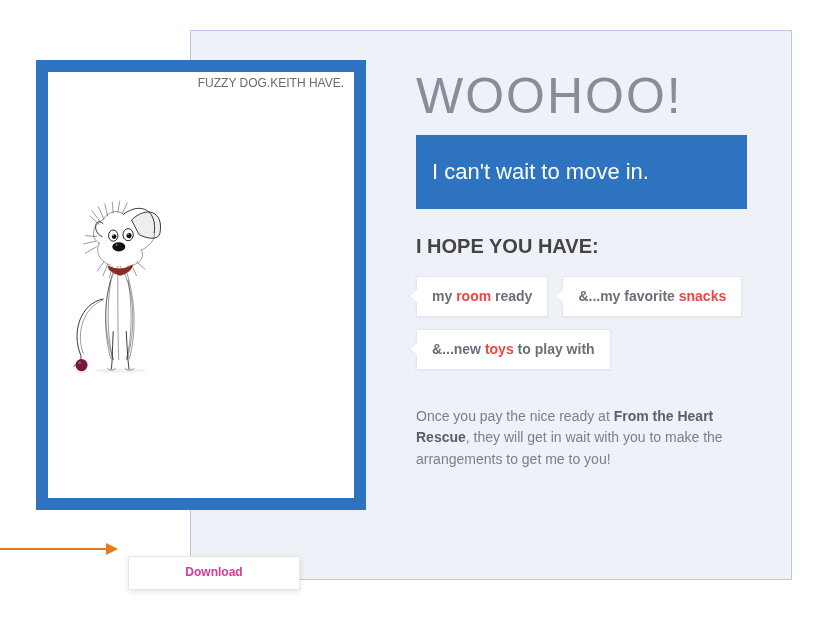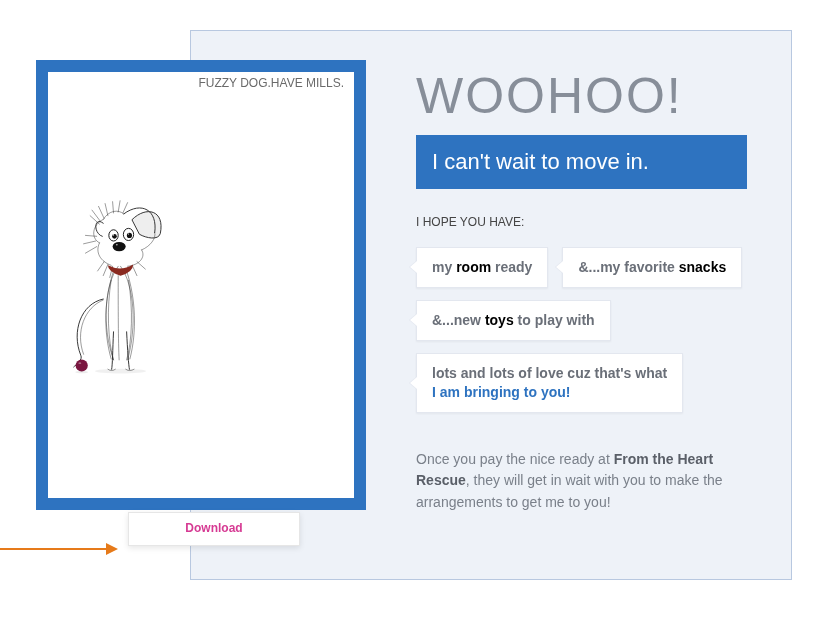--- a/index.html
+++ b/index.html
@@ -28,48 +28,48 @@
     font-weight: 300;
     letter-spacing: 2px;
     color: #878e99;
     margin: 0 0 14px 0;
     line-height: 1;
   }
   .banner {
     background: #2e73c0;
     color: #fff;
     font-size: 22px;
-    padding: 14px 16px;
+    padding: 24px 16px;
     margin-bottom: 26px;
     width: 100%;
   }
   .subhead {
-    font-size: 12px;
-    font-weight: 400;
+    font-size: 20px;
+    font-weight: 700;
     color: #444;
     margin: 0 0 18px 0;
   }
   .bubbles {
     display: flex;
     flex-wrap: wrap;
     gap: 12px 14px;
     margin-bottom: 36px;
   }
   .bubble {
     position: relative;
     background: #fff;
     border: 1px solid #e3e7ef;
     box-shadow: 0 1px 2px rgba(0,0,0,0.05);
     padding: 10px 15px;
     font-size: 14px;
     font-weight: 600;
     color: #6a6f78;
     line-height: 1.35;
   }
-  .bubble .hl { color: #000000; }
+  .bubble .hl { color: #ef4444; }
   .bubble .hl-strong { color: #2e73c0; font-weight: 700; }
   .bubble::before {
     content: "";
     position: absolute;
     left: -7px; top: 50%;
     transform: translateY(-50%);
     border-style: solid;
     border-width: 6px 7px 6px 0;
     border-color: transparent #fff transparent transparent;
     filter: drop-shadow(-1px 0 0 #e3e7ef);
@@ -108,21 +108,21 @@
     justify-content: space-between;
     padding: 4px 10px 6px 10px;
     font-family: "Comic Sans MS", cursive, sans-serif;
     font-size: 12px;
     color: #6a6a6a;
   }
 
   
   .download {
     position: absolute;
-    top: 512px;
+    top: 556px;
     left: 128px;
     width: 172px;
     background: #fff;
     border: 1px solid #e6e6e6;
     box-shadow: 0 2px 6px rgba(0,0,0,0.1);
     padding: 8px 12px;
     text-align: center;
     font-size: 12px;
     font-weight: 700;
     color: #d63a93;
@@ -148,24 +148,20 @@
   <div class="bubbles">
     <div class="bubble">
       <span>my </span><span class="hl">room</span><span> ready</span>
     </div>
     <div class="bubble">
       <span>&amp;...my favorite </span><span class="hl">snacks</span><span></span>
     </div>
     <div class="bubble">
       <span>&amp;...new </span><span class="hl">toys</span><span> to play with</span>
     </div>
-    <div class="bubble wide">
-      <div>lots and lots of love cuz that's what</div>
-      <div class="hl-strong">I am bringing to you!</div>
-    </div>
   </div>
 
   <p class="para">
     <span>Once you pay the nice ready at </span><strong>From the Heart Rescue</strong><span>, they will get in wait with you to make the arrangements to get me to you!</span>
   </p>
 </div>
 
 <div class="frame">
   <div class="art">
 
@@ -223,21 +219,21 @@
 
       <circle cx="72" cy="372" r="13" fill="#7a1640"></circle>
       <ellipse cx="68" cy="367" rx="3" ry="2" fill="#fff" opacity="0.35"></ellipse>
       <ellipse cx="72" cy="386" rx="14" ry="2.5" fill="#000" opacity="0.08"></ellipse>
 
       <ellipse cx="155" cy="384" rx="55" ry="5" fill="#000" opacity="0.06"></ellipse>
     </svg>
   </div>
   <div class="captions">
     <span>FUZZY DOG.</span>
-    <span>HAVE MILLS.</span>
+    <span>KEITH HAVE.</span>
   </div>
 </div>
 
 <svg class="arrow" viewBox="0 0 118 14">
   <line x1="0" y1="7" x2="106" y2="7" stroke="#e67a1a" stroke-width="2"></line>
   <polygon points="106,1 118,7 106,13" fill="#e67a1a"></polygon>
 </svg>
 
 <div class="download">
   <div>Download</div>

